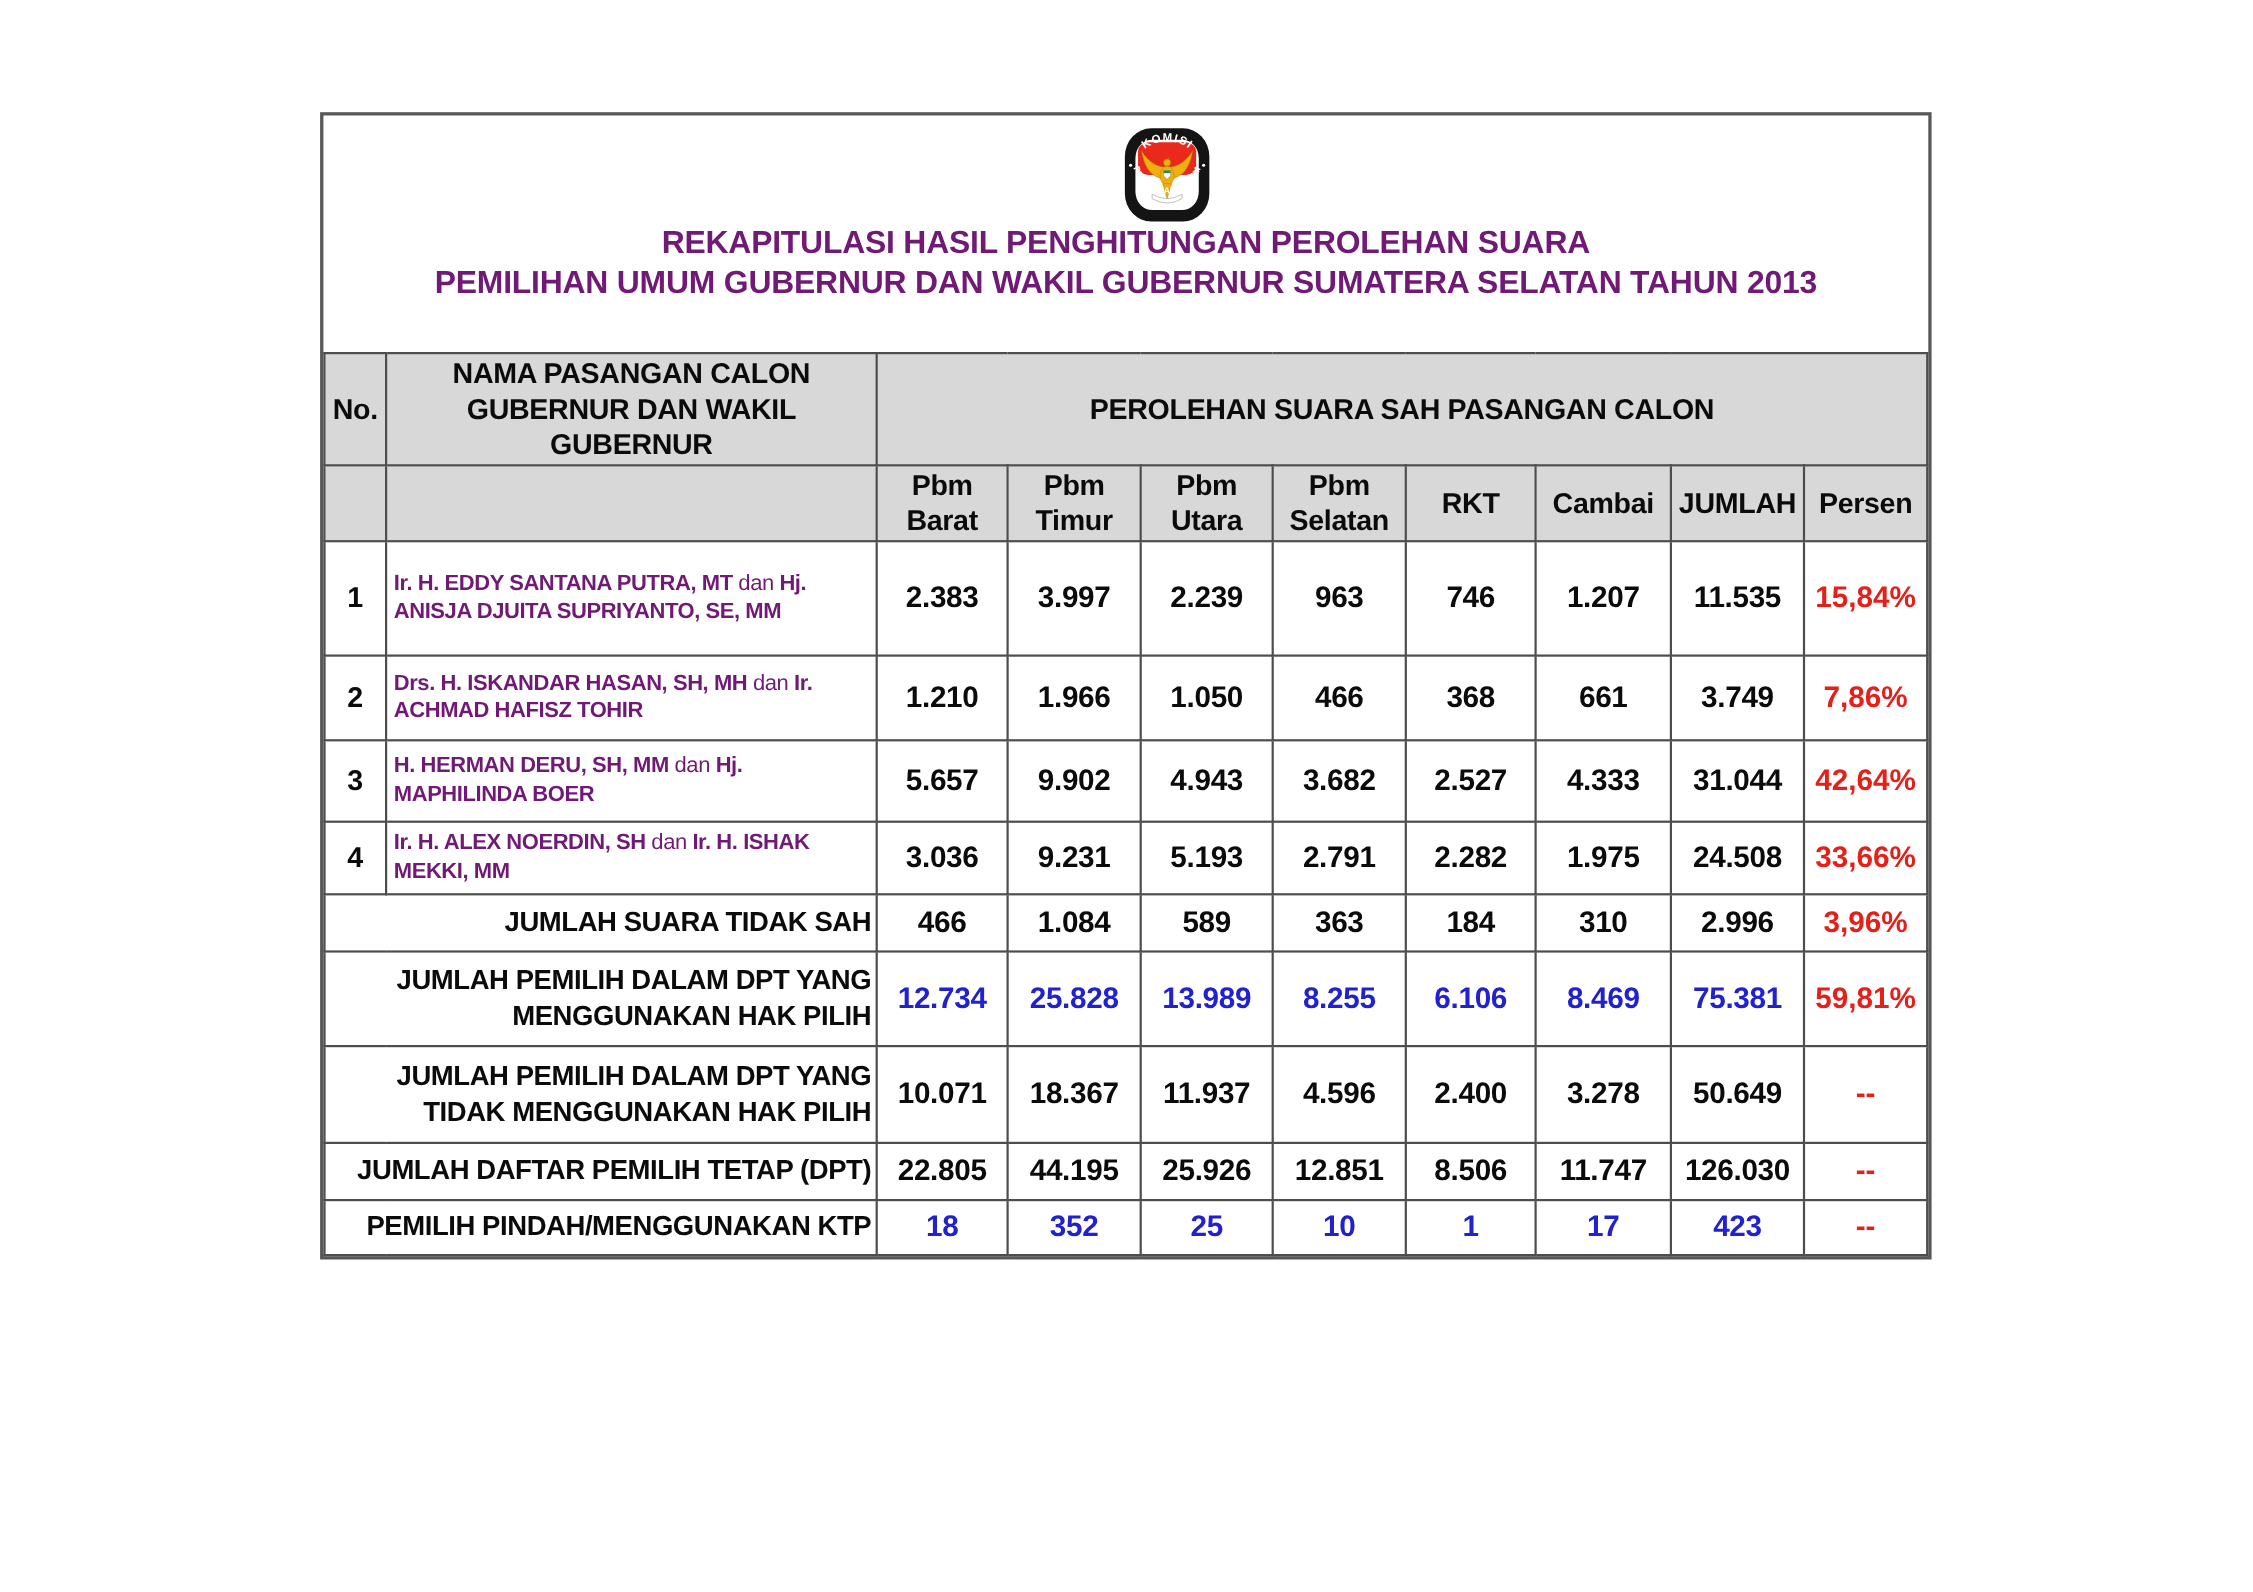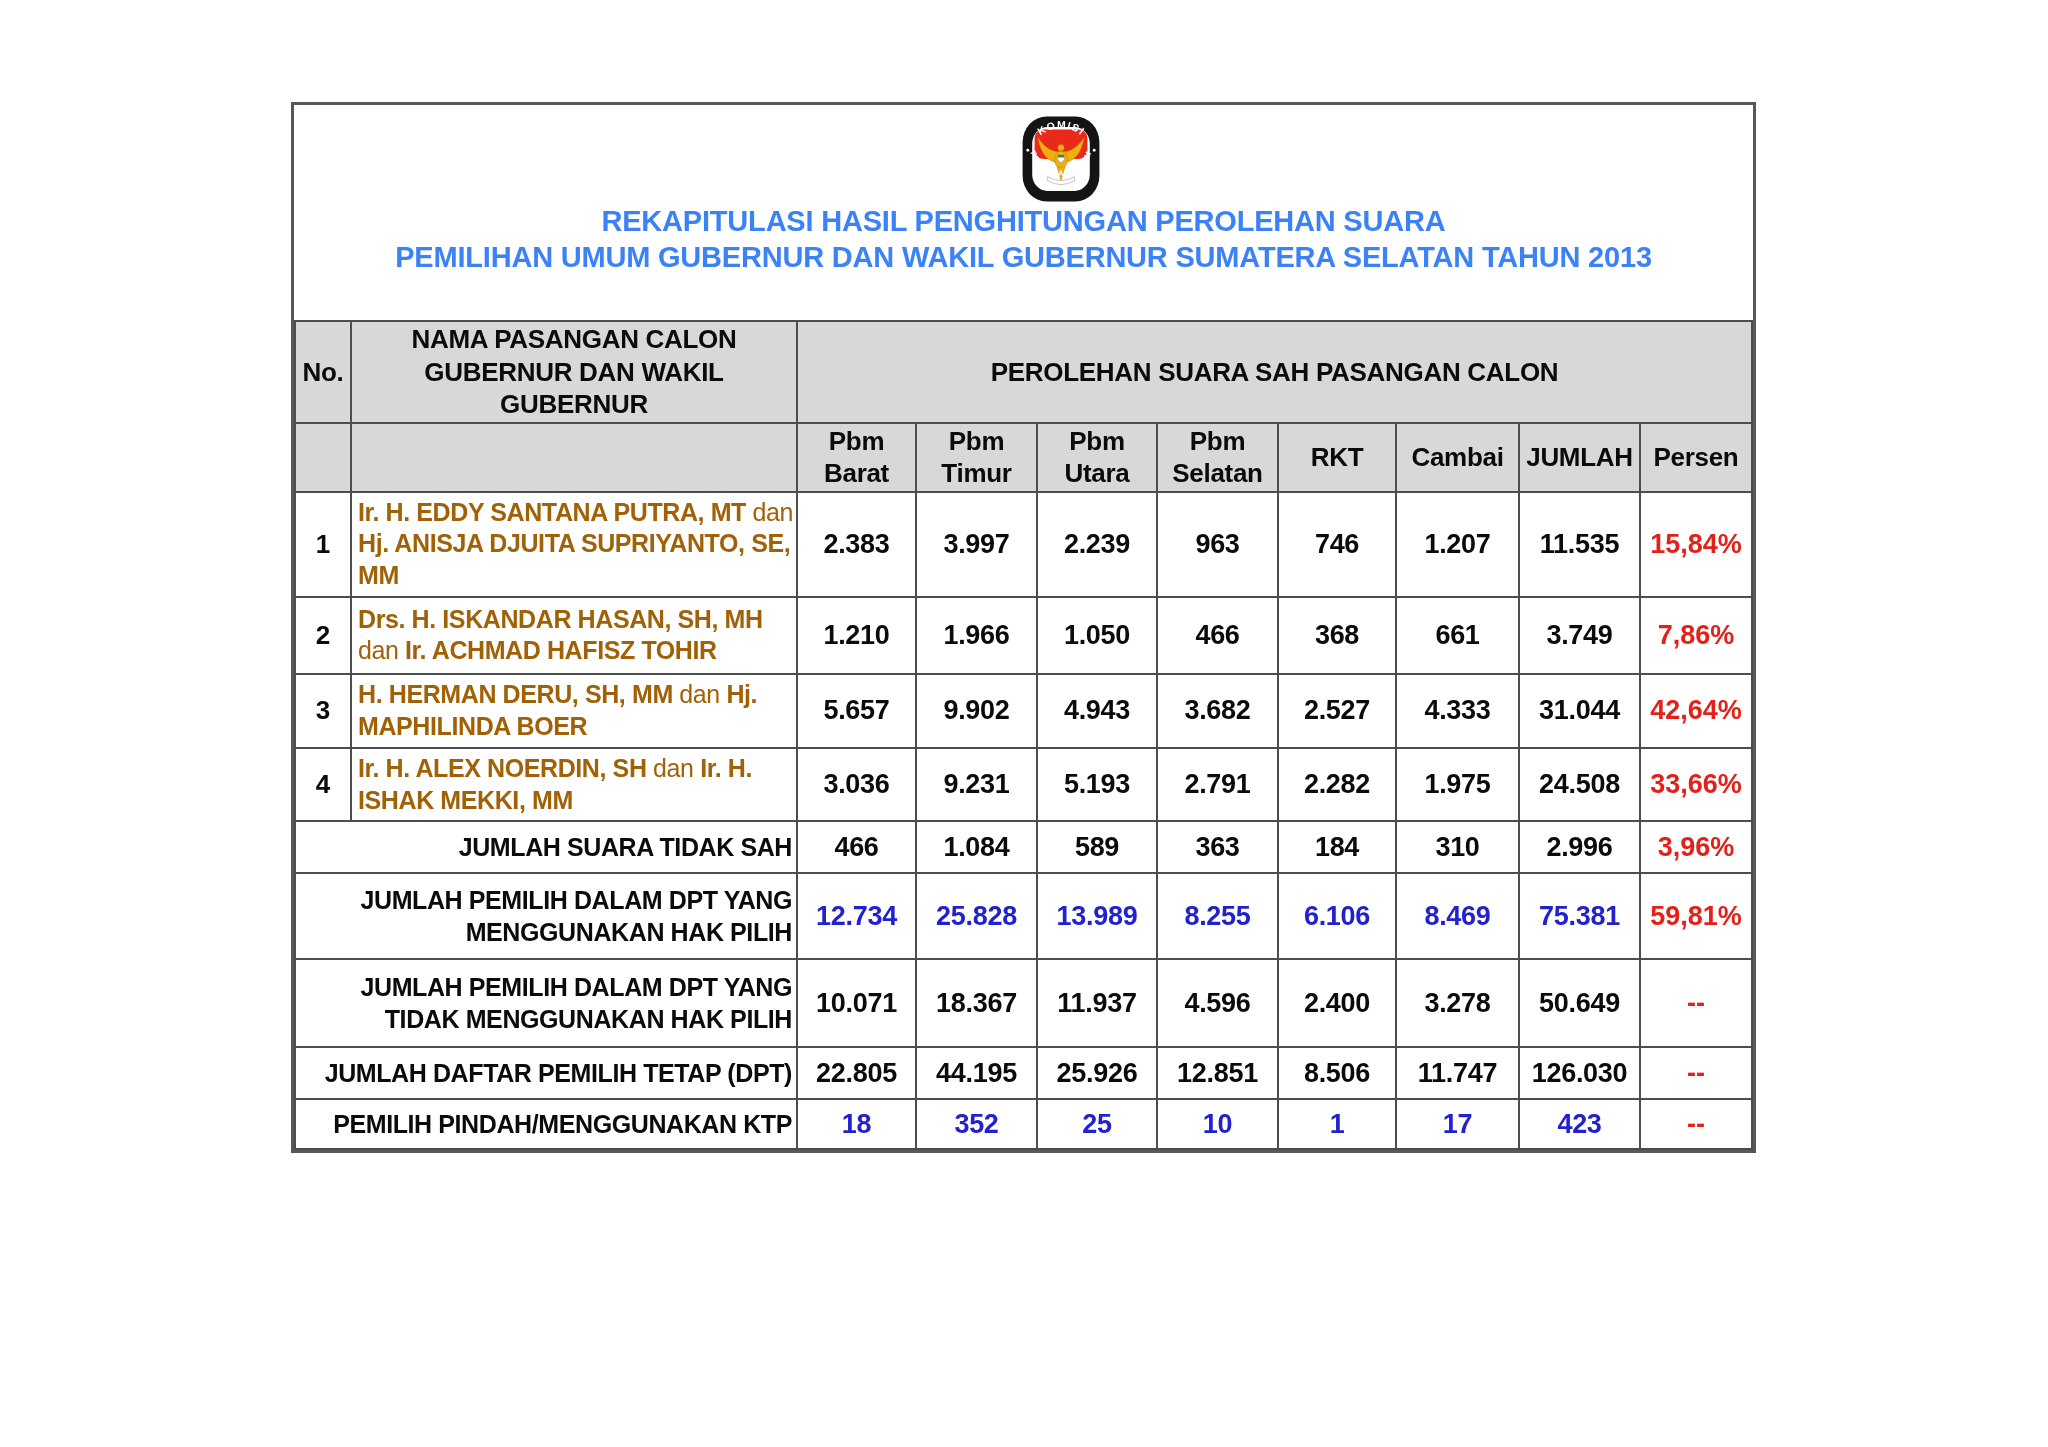--- a/index.html
+++ b/index.html
@@ -18,37 +18,37 @@
   }
   .doc{
     position:absolute;left:291px;top:102px;width:1465px;
     border:3px solid #585858;
     box-sizing:border-box;
     background:#fff;
   }
   .title-block{height:205px;position:relative;}
   .logo{display:block;margin:10px auto 0;width:82px;height:88px;transform:translateX(37px);}
   .t-line{
-    text-align:center;font-weight:bold;font-size:29px;color:#3b82f6;
+    text-align:center;font-weight:bold;font-size:29px;color:#701a75;
     letter-spacing:-0.2px;line-height:36px;
   }
   table{width:100%;border-collapse:collapse;table-layout:fixed;}
   th,td{border:2px solid var(--border);box-sizing:border-box;overflow:hidden;}
   thead th{
     background:var(--hdr-bg);
     font-size:26px;font-weight:bold;text-align:center;vertical-align:middle;
     letter-spacing:-0.3px;color:#0b0b0b;line-height:1.25;margin-left:36px;
   }
   tr.h1{height:68px;}
   tr.h2{height:63px;}
   .subcol{white-space:pre-line;}
   .no-cell{text-align:center;font-weight:bold;font-size:26px;color:#0b0b0b;}
   .name-cell{
-    font-size:25px;line-height:1.27;padding:4px 2px 4px 6px;
-    letter-spacing:-0.4px;color:#a16207;vertical-align:middle;
+    font-size:20px;line-height:1.27;padding:4px 2px 4px 6px;
+    letter-spacing:-0.4px;color:#701a75;vertical-align:middle;
   }
   .nb{font-weight:bold;}
   .nr{font-weight:normal;}
   .val{
     text-align:center;font-weight:bold;font-size:27px;
     letter-spacing:-0.3px;color:#0b0b0b;vertical-align:middle;
   }
   .blue{color:var(--blue);}
   .pct{color:var(--red);text-align:center;font-weight:bold;font-size:27px;vertical-align:middle;margin-left:10px;}
   .sum-label{

